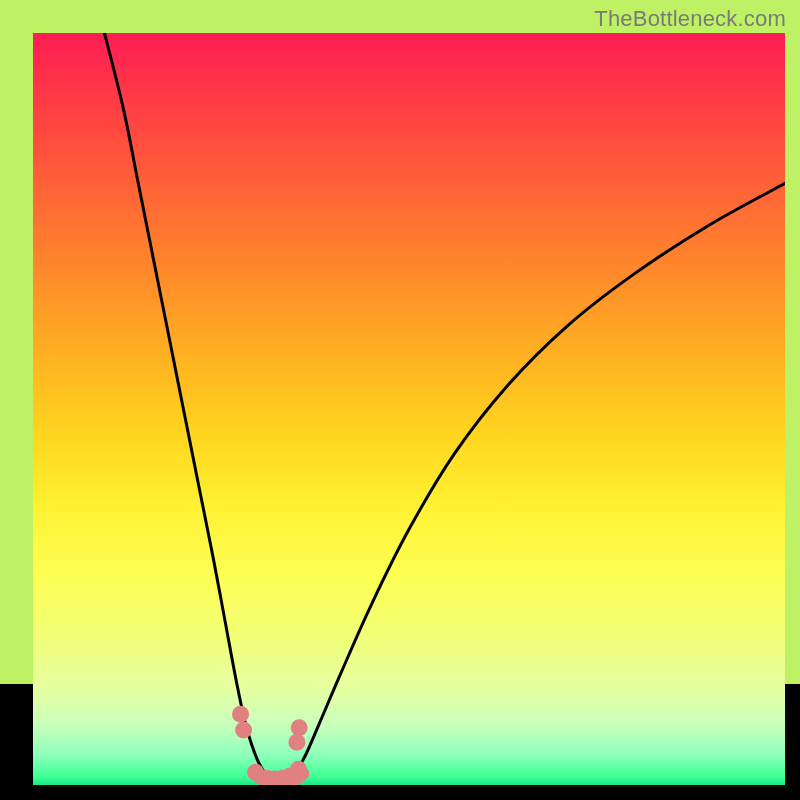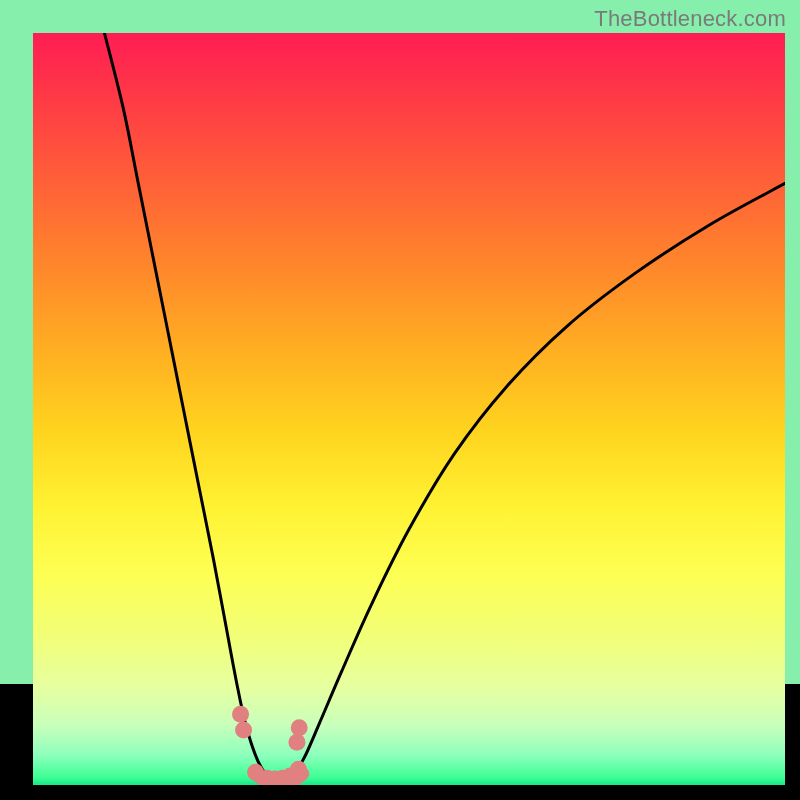--- a/index.html
+++ b/index.html
@@ -8,21 +8,21 @@
     width: 800px;
     height: 800px;
     background: #000;
     overflow: hidden;
     font-family: Arial, Helvetica, sans-serif;
   }
   .stage {
     position: relative;
     width: 800px;
     height: 684px;
-    background: #86efac;
+    background: #bef264;
   }
   .plot {
     position: absolute;
     left: 33px;
     top: 33px;
     width: 752px;
     height: 752px;
     overflow: hidden;
     
     background: linear-gradient(

